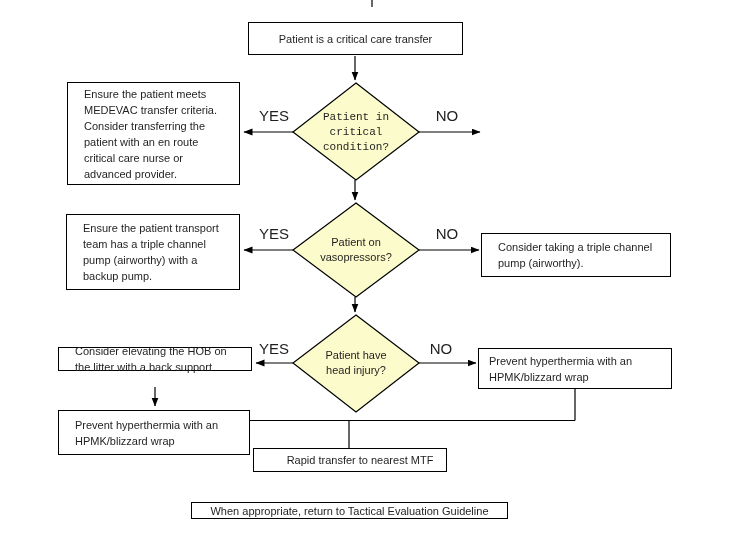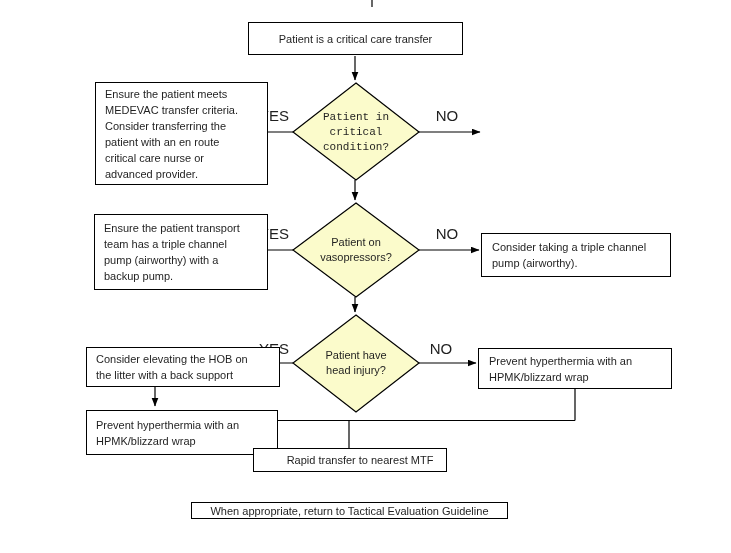--- a/index.html
+++ b/index.html
@@ -21,21 +21,21 @@
   .wire{stroke:var(--line-color);stroke-width:1.2;fill:none;}
   .box{
     position:absolute;box-sizing:border-box;
     border:1.2px solid var(--box-border);
     background:#ffffff;
     font-size:11px;line-height:16px;
     display:flex;align-items:center;
     white-space:pre;
   }
   .center{justify-content:center;text-align:center;align-items:center;}
-  .padded{padding-left:9px;margin-left:28px;}
+  .padded{padding-left:16px;}
   .lbl{
     position:absolute;font-size:15px;line-height:14px;
     text-align:center;white-space:pre;
   }
   .qlbl{
     position:absolute;font-size:11px;line-height:15px;
     text-align:center;white-space:pre;
   }
 </style>
 </head>
@@ -100,31 +100,31 @@
 vasopressors?</div>
   <div class="lbl" style="left:256px;top:227px;width:36px;">YES</div>
   <div class="lbl" style="left:429px;top:227px;width:36px;">NO</div>
 
   <div class="box padded" style="left:66px;top:214px;width:174px;height:76px;">
     <span>Ensure the patient transport
 team has a triple channel
 pump (airworthy) with a
 backup pump.</span>
   </div>
-  <div class="box" style="left:481px;top:233px;width:190px;height:44px;padding-left:10px;">
+  <div class="box" style="left:481px;top:233px;width:190px;height:44px;padding-left:16px;">
     <span>Consider taking a triple channel
 pump (airworthy).</span>
   </div>
 
   <div class="qlbl" style="left:301px;top:348px;width:110px;">Patient have
 head injury?</div>
   <div class="lbl" style="left:256px;top:342px;width:36px;">YES</div>
   <div class="lbl" style="left:423px;top:342px;width:36px;">NO</div>
 
-  <div class="box padded" style="left:58px;top:347px;width:194px;height:40px;">
+  <div class="box padded" style="left:58px;top:347px;width:194px;height:24px;">
     <span>Consider elevating the HOB on
 the litter with a back support</span>
   </div>
   <div class="box padded" style="left:58px;top:410px;width:192px;height:45px;">
     <span>Prevent hyperthermia with an
 HPMK/blizzard wrap</span>
   </div>
   <div class="box" style="left:478px;top:348px;width:194px;height:41px;padding-left:10px;">
     <span>Prevent hyperthermia with an
 HPMK/blizzard wrap</span>

